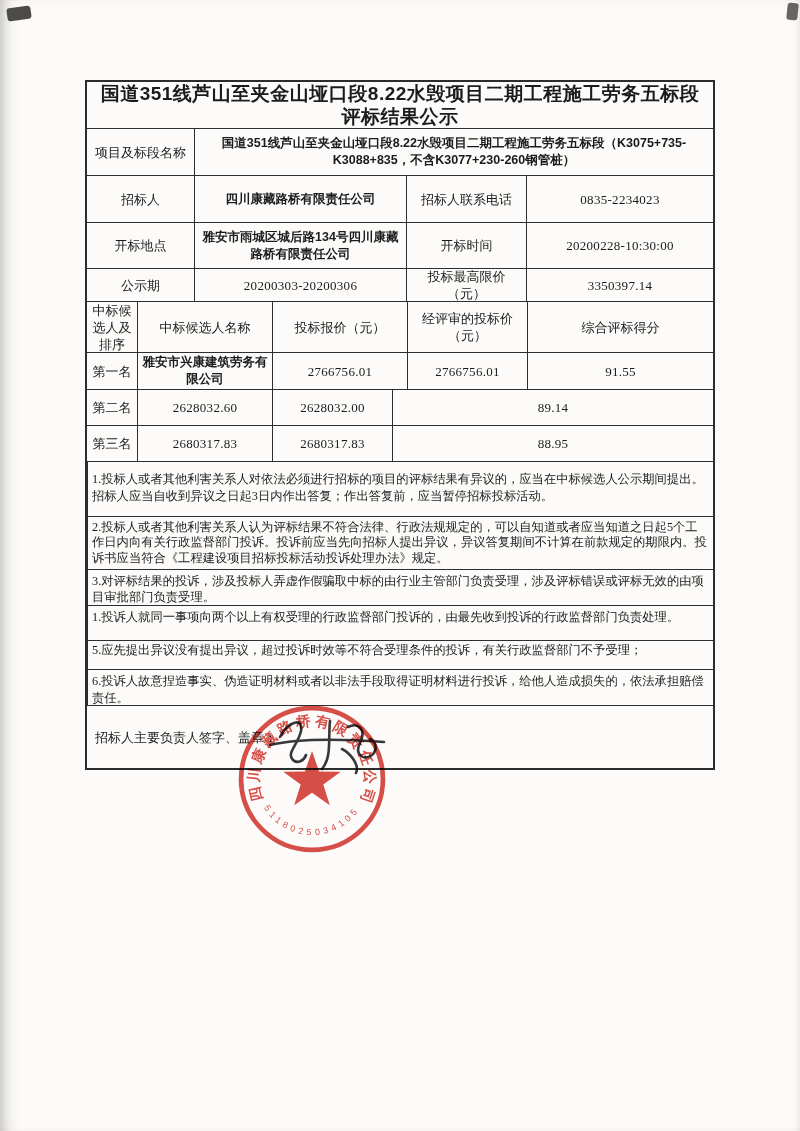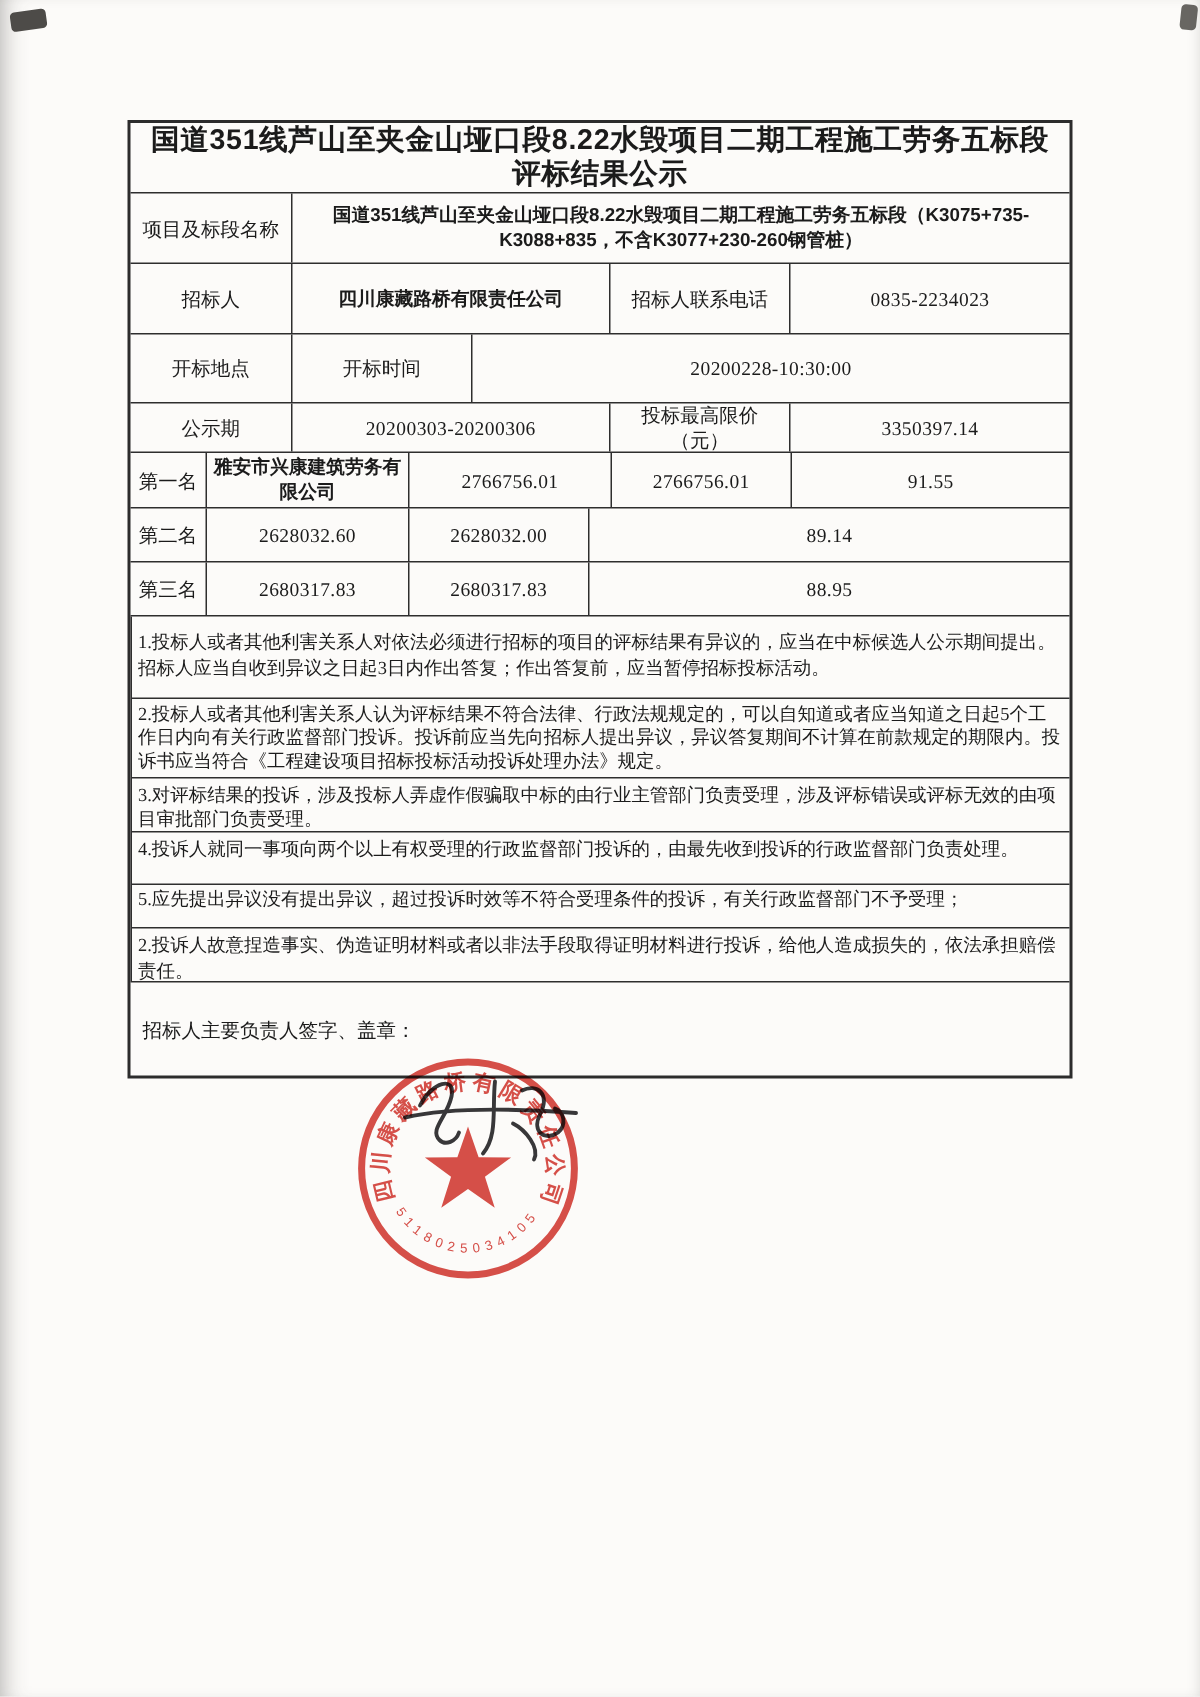--- a/index.html
+++ b/index.html
@@ -104,31 +104,39 @@
 
     <div class="row h47">
       <div class="cell nb w-lab">招标人</div>
       <div class="cell w-val semibold">四川康藏路桥有限责任公司</div>
       <div class="cell w-l2">招标人联系电话</div>
       <div class="cell w-last num">0835-2234023</div>
     </div>
 
     <div class="row h46">
       <div class="cell nb w-lab">开标地点</div>
+      <div class="cell w-val semibold">雅安市雨城区城后路134号四川康藏路桥有限责任公司</div>
       <div class="cell w-l2">开标时间</div>
       <div class="cell w-last num">20200228-10:30:00</div>
     </div>
 
     <div class="row h33">
       <div class="cell nb w-lab">公示期</div>
       <div class="cell w-val num">20200303-20200306</div>
       <div class="cell w-l2">投标最高限价（元）</div>
       <div class="cell w-last num">3350397.14</div>
     </div>
 
+    <div class="row h51">
+      <div class="cell nb w-rank">中标候选人及排序</div>
+      <div class="cell w-name">中标候选人名称</div>
+      <div class="cell w-bid">投标报价（元）</div>
+      <div class="cell w-eval">经评审的投标价（元）</div>
+      <div class="cell w-last">综合评标得分</div>
+    </div>
 
     <div class="row h37">
       <div class="cell nb w-rank">第一名</div>
       <div class="cell w-name semibold">雅安市兴康建筑劳务有限公司</div>
       <div class="cell w-bid num">2766756.01</div>
       <div class="cell w-eval num">2766756.01</div>
       <div class="cell w-last num">91.55</div>
     </div>
     <div class="row h36">
       <div class="cell nb w-rank">第二名</div>
@@ -141,23 +149,23 @@
       <div class="cell w-bid num">2680317.83</div>
       <div class="cell w-eval num">2680317.83</div>
       <div class="cell w-last num">88.95</div>
     </div>
 
     <div class="row hobj">
       <div class="cell w-last obj-content">
         <div class="obj-item first oh54">1.投标人或者其他利害关系人对依法必须进行招标的项目的评标结果有异议的，应当在中标候选人公示期间提出。招标人应当自收到异议之日起3日内作出答复；作出答复前，应当暂停招标投标活动。</div>
         <div class="obj-item oh53">2.投标人或者其他利害关系人认为评标结果不符合法律、行政法规规定的，可以自知道或者应当知道之日起5个工作日内向有关行政监督部门投诉。投诉前应当先向招标人提出异议，异议答复期间不计算在前款规定的期限内。投诉书应当符合《工程建设项目招标投标活动投诉处理办法》规定。</div>
         <div class="obj-item oh37">3.对评标结果的投诉，涉及投标人弄虚作假骗取中标的由行业主管部门负责受理，涉及评标错误或评标无效的由项目审批部门负责受理。</div>
-        <div class="obj-item oh35">4.投诉人就同一事项向两个以上有权受理的行政监督部门投诉的，由最先收到投诉的行政监督部门负责处理。</div>
+        <div class="obj-item oh35">1.投诉人就同一事项向两个以上有权受理的行政监督部门投诉的，由最先收到投诉的行政监督部门负责处理。</div>
         <div class="obj-item oh29">5.应先提出异议没有提出异议，超过投诉时效等不符合受理条件的投诉，有关行政监督部门不予受理；</div>
-        <div class="obj-item oh36">2.投诉人故意捏造事实、伪造证明材料或者以非法手段取得证明材料进行投诉，给他人造成损失的，依法承担赔偿责任。</div>
+        <div class="obj-item oh36">6.投诉人故意捏造事实、伪造证明材料或者以非法手段取得证明材料进行投诉，给他人造成损失的，依法承担赔偿责任。</div>
       </div>
     </div>
 
     <div class="row hsig sig-row">
       <div class="cell nb w-last">招标人主要负责人签字、盖章：</div>
     </div>
 
   </div>
 
   <svg class="seal" viewBox="0 0 180 180">

